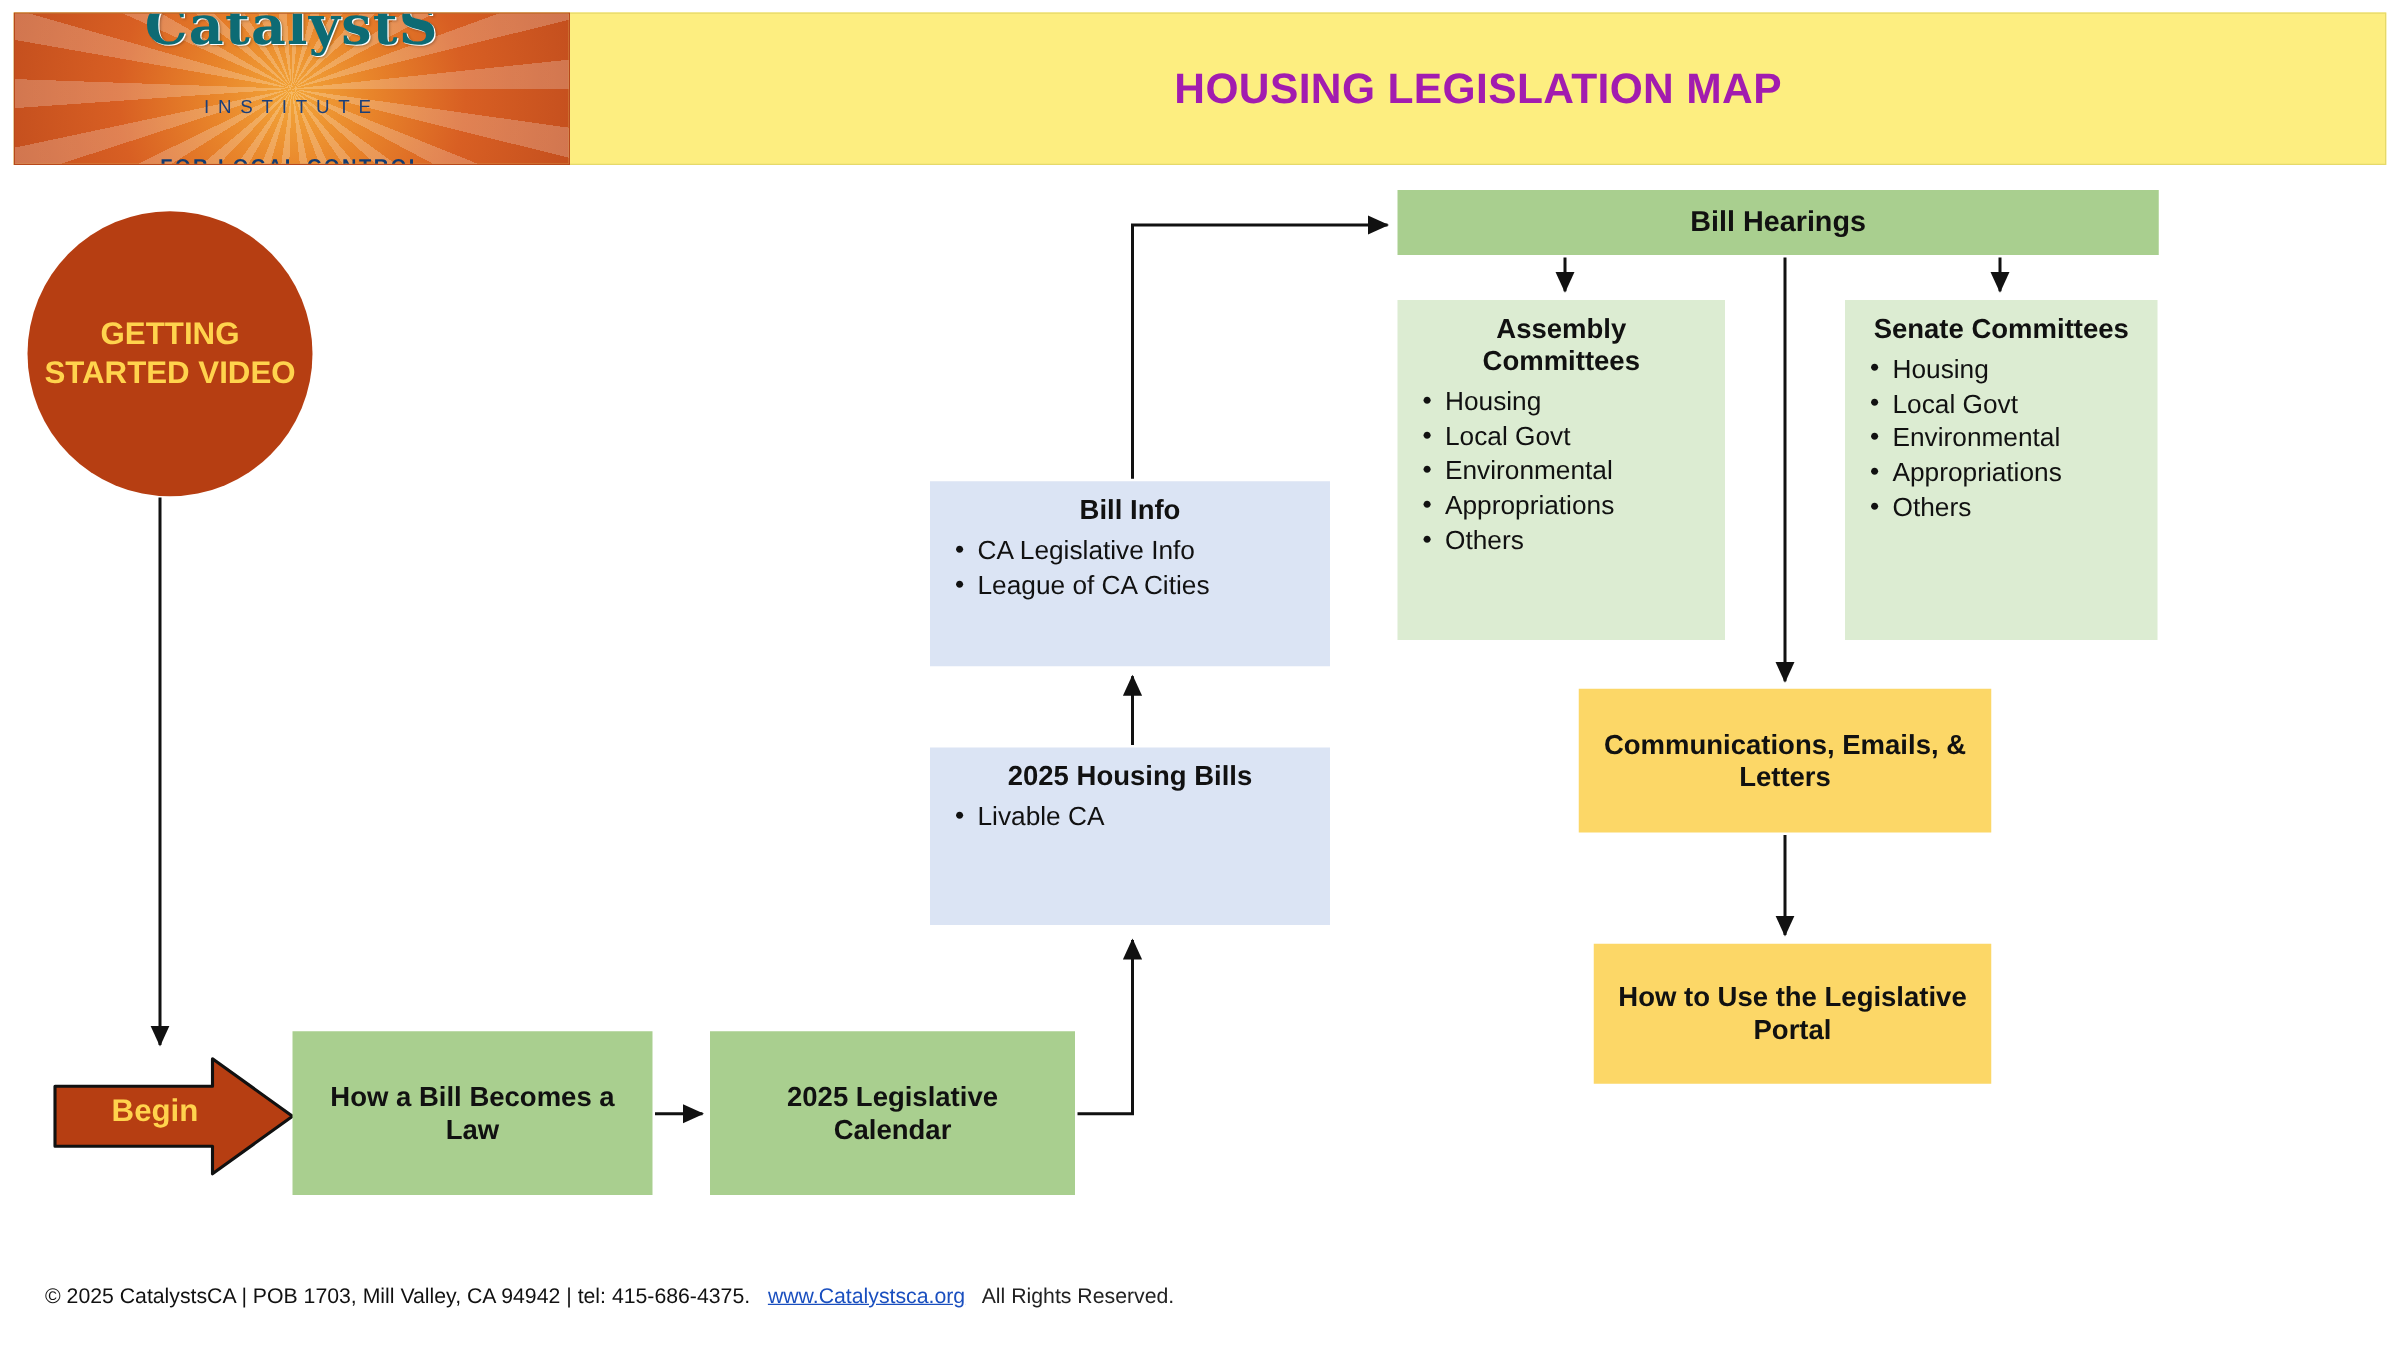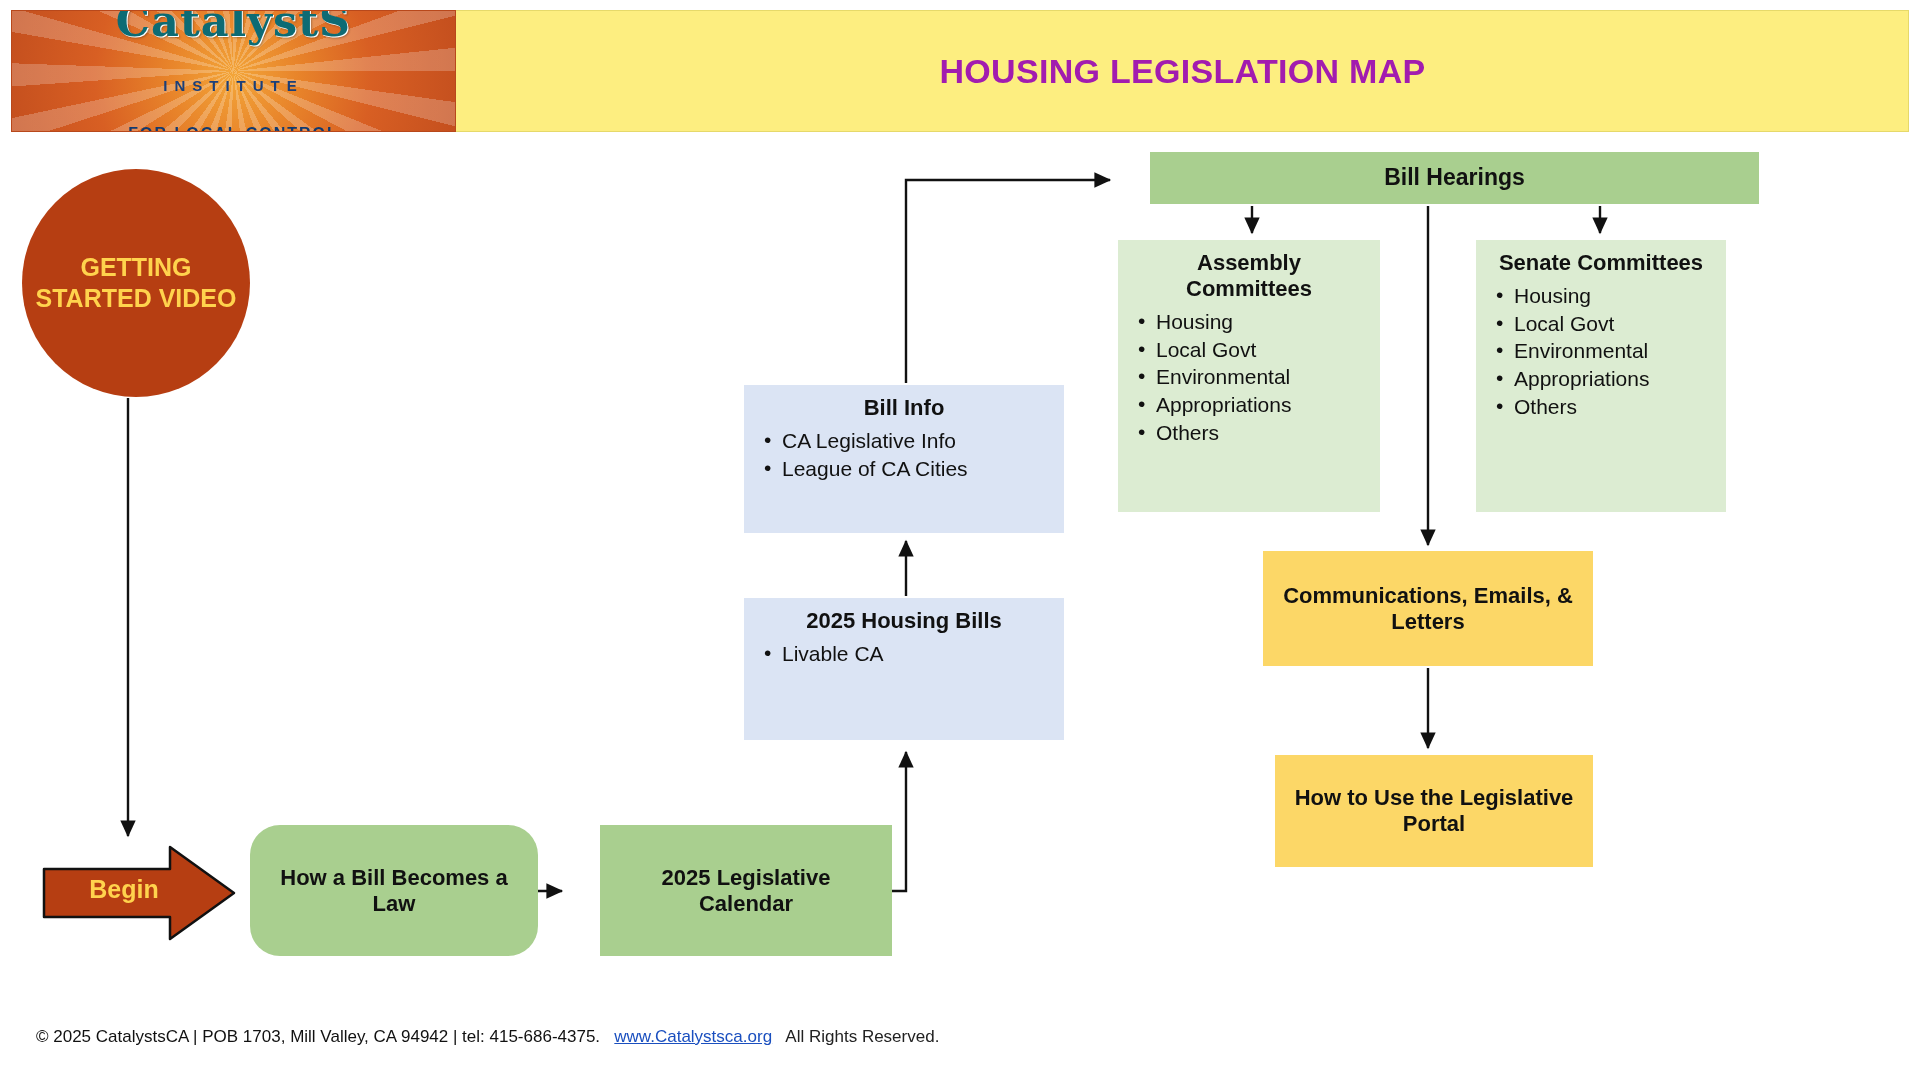--- a/index.html
+++ b/index.html
@@ -66,21 +66,21 @@
     font-family: "DejaVu Serif", serif;
     font-weight: bold;
     font-size: 43px;
     letter-spacing: 1px;
     color: #0d6b74;
     text-shadow: 1px 1px 0 #ffffff, 2px 2px 2px rgba(0,0,0,0.25);
     line-height: 1;
   }
   #logo .logo-sub1 {
     font-family: "Liberation Sans", sans-serif;
-    font-weight: bold;
+    font-weight: normal;
     font-size: 15px;
     letter-spacing: 7px;
     color: #1a3f7a;
     margin-top: 6px;
   }
   #logo .logo-sub2 {
     font-family: "Liberation Sans", sans-serif;
     font-weight: bold;
     font-size: 16px;
     letter-spacing: 2px;
@@ -129,42 +129,42 @@
   }
   .node li::before {
     content: "•";
     position: absolute;
     left: -16px;
     top: -1px;
     font-size: 21px;
   }
   .bold-list li { font-weight: normal; }
 
-  .green-dark { background: #a9cf8f; margin-left: 32px; }
+  .green-dark { background: #a9cf8f; }
   .green-light { background: #dcecd2; }
   .blue-light { background: #dbe4f4; }
   .gold { background: #fcd767; }
 
   
   #bill-hearings {
     left: 1118px; top: 152px; width: 609px; height: 52px;
     display: flex; align-items: center; justify-content: center;
   }
   #bill-hearings .node-title { font-size: 23px; }
 
   #assembly-committees { left: 1118px; top: 240px; width: 262px; height: 272px; }
   #senate-committees { left: 1476px; top: 240px; width: 250px; height: 272px; }
   #bill-info { left: 744px; top: 385px; width: 320px; height: 148px; }
   #housing-bills { left: 744px; top: 598px; width: 320px; height: 142px; }
   #communications { left: 1263px; top: 551px; width: 330px; height: 115px;
     display: flex; align-items: center; justify-content: center; }
   #portal { left: 1275px; top: 755px; width: 318px; height: 112px;
     display: flex; align-items: center; justify-content: center; }
-  #how-a-bill { left: 218px; top: 825px; width: 288px; height: 131px;
-    display: flex; align-items: center; justify-content: flex-start; border-radius: 30px; }
+  #how-a-bill { left: 234px; top: 825px; width: 288px; height: 131px;
+    display: flex; align-items: center; justify-content: flex-start; }
   #legislative-calendar { left: 568px; top: 825px; width: 292px; height: 131px;
     display: flex; align-items: center; justify-content: center; }
 
   
   #getting-started {
     position: absolute;
     left: 22px; top: 169px;
     width: 228px; height: 228px;
     border-radius: 50%;
     background: #b63e12;

